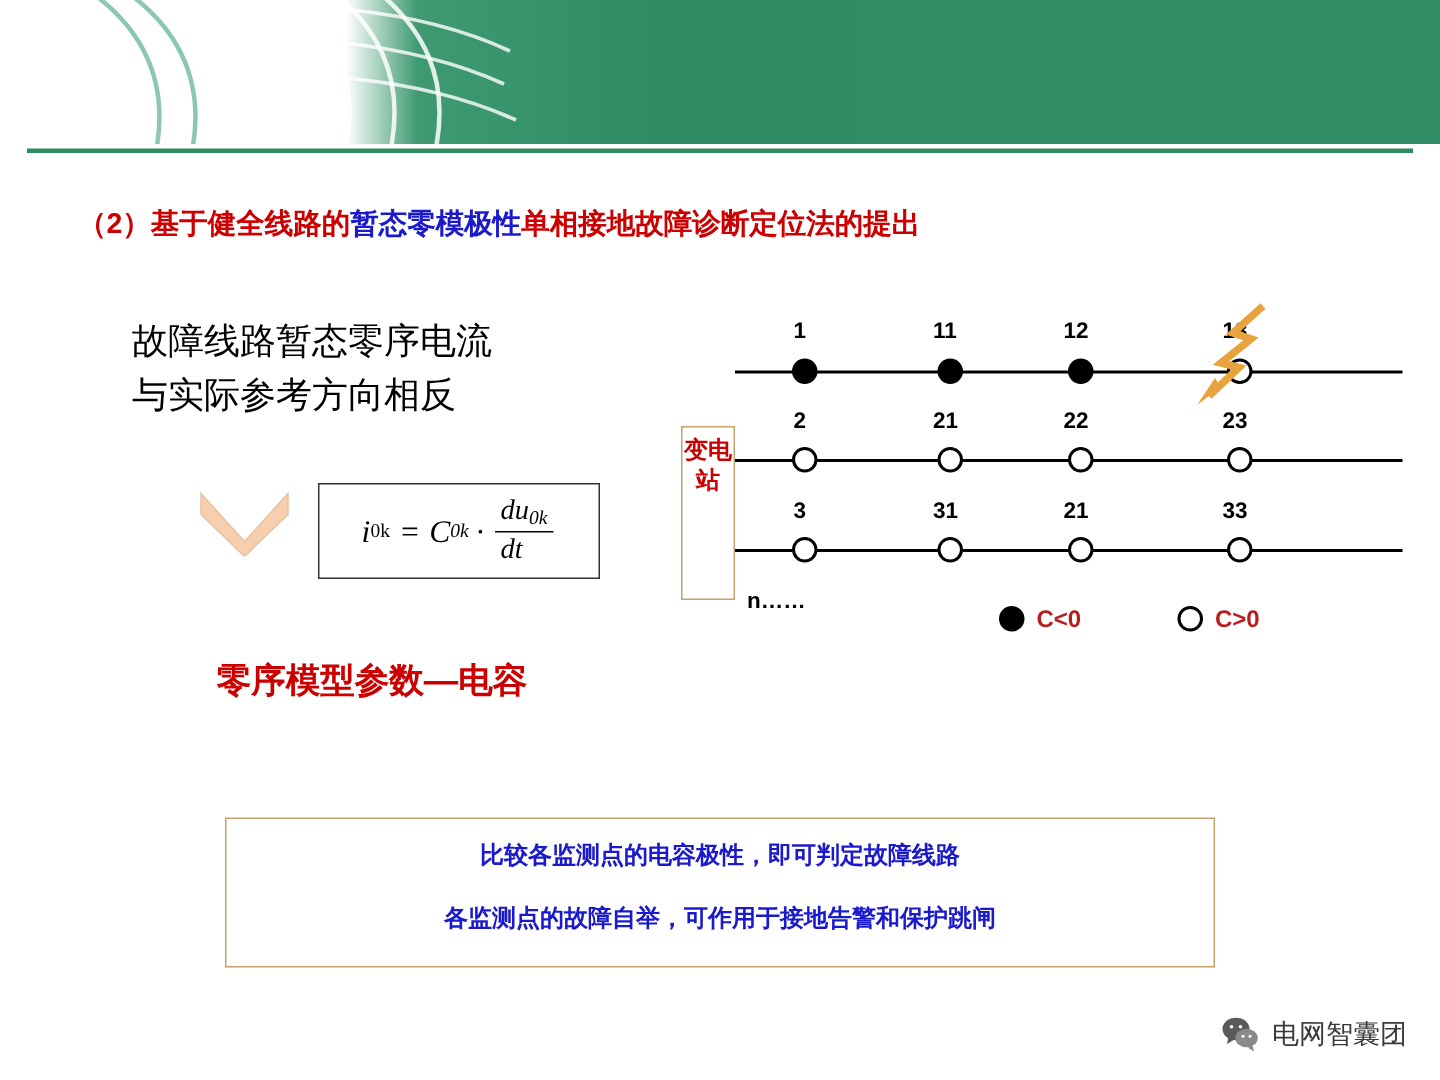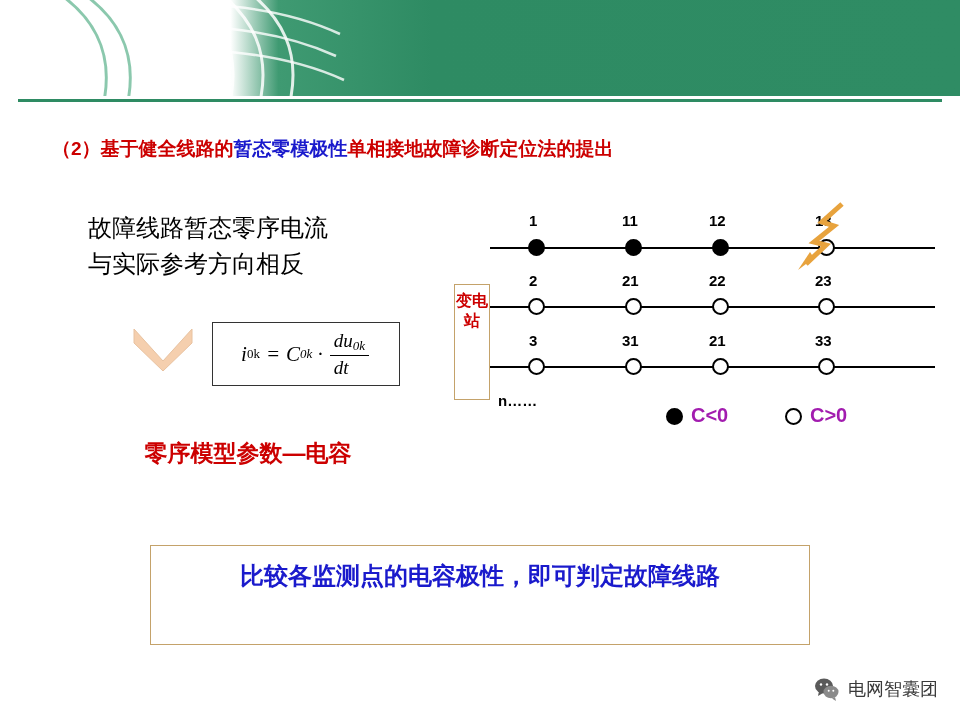--- a/index.html
+++ b/index.html
@@ -195,23 +195,23 @@
     left: 58px;
     top: 196px;
     font-size: 15px;
     font-weight: bold;
     color: #000000;
     font-family: "Liberation Sans", sans-serif;
   }
   .legend {
     position: absolute;
     top: 208px;
-    font-size: 20px;
-    font-weight: bold;
-    color: #a21caf;
+    font-size: 16px;
+    font-weight: bold;
+    color: #b91c1c;
     font-family: "Liberation Sans", sans-serif;
     white-space: nowrap;
   }
   .legend .node {
     position: relative;
     display: inline-block;
     vertical-align: -3px;
     margin-right: 8px;
     width: 17px; height: 17px;
   }
@@ -233,21 +233,21 @@
     border: 1.5px solid #c4a26a;
     background: #ffffff;
     box-sizing: border-box;
   }
   .bottom-line {
     position: absolute;
     width: 100%;
     text-align: center;
     color: #1a1acc;
     font-weight: bold;
-    font-size: 24px;
+    font-size: 16px;
     font-family: "Liberation Sans", sans-serif;
     white-space: nowrap;
   }
   .bottom-line.l1 { top: 14px; }
   .bottom-line.l2 { top: 56px; }
 
   
   .footer {
     position: absolute;
     right: 22px;
@@ -367,20 +367,21 @@
   </div>
 
   <svg class="bolt" viewBox="0 0 70 72">
     <path d="M50 2 L30 20 L42 24 L22 40 L34 43 L14 62" fill="none" stroke="#e8a33d" stroke-width="5" stroke-linejoin="miter" stroke-linecap="butt"></path>
     <polygon points="6,68 22,56 18,50" fill="#e8a33d"></polygon>
   </svg>
 </div>
 
 <div class="bottom-box">
   <div class="bottom-line l1">比较各监测点的电容极性，即可判定故障线路</div>
+  <div class="bottom-line l2">各监测点的故障自举，可作用于接地告警和保护跳闸</div>
 </div>
 
 <div class="footer">
   <svg class="footer-logo" viewBox="0 0 26 26">
     <ellipse cx="10" cy="10" rx="9" ry="7.5" fill="#5a5a5a"></ellipse>
     <polygon points="5,15 4,20 9,17" fill="#5a5a5a"></polygon>
     <circle cx="7" cy="8.5" r="1.2" fill="#ffffff"></circle>
     <circle cx="13" cy="8.5" r="1.2" fill="#ffffff"></circle>
     <ellipse cx="17" cy="16" rx="7.5" ry="6.2" fill="#8a8a8a"></ellipse>
     <polygon points="21,21 22,25 18,22.5" fill="#8a8a8a"></polygon>

